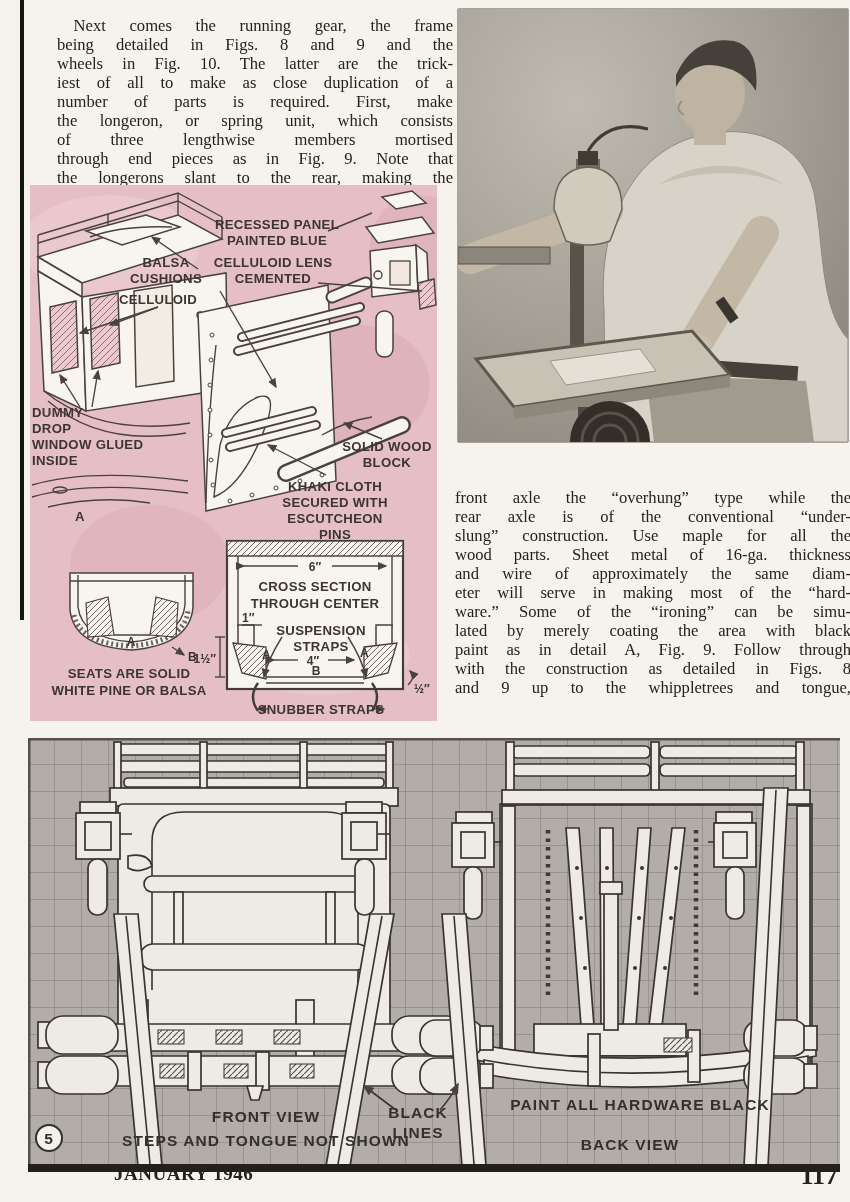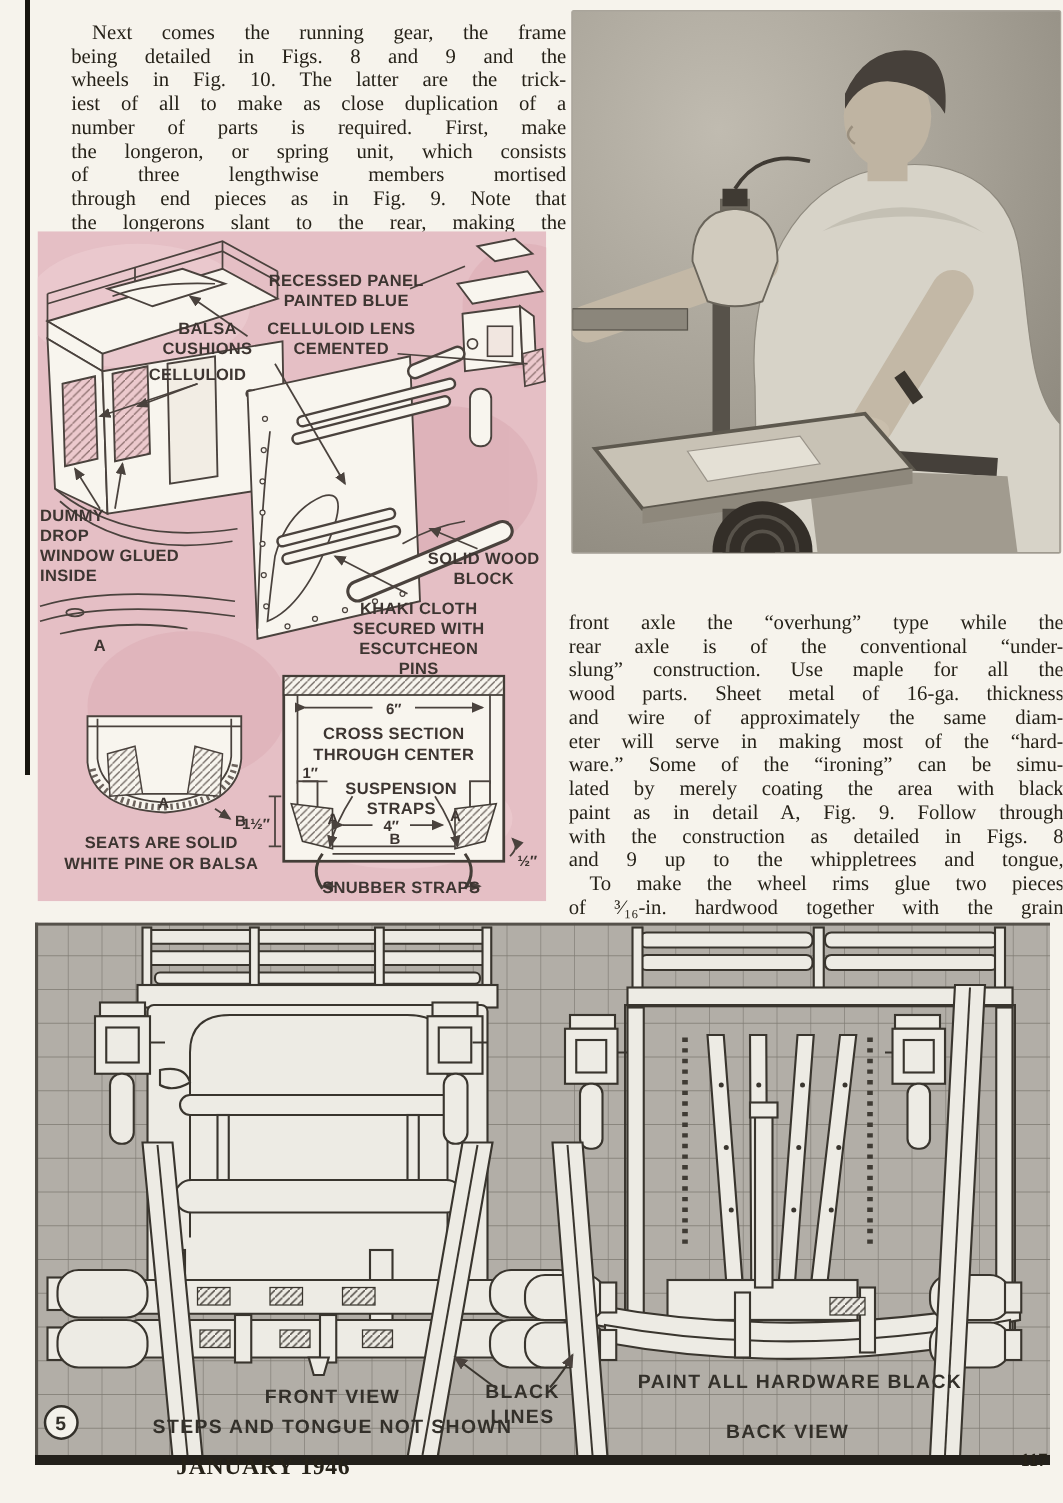--- a/index.html
+++ b/index.html
@@ -13,22 +13,22 @@
   .rule-left{left:20px;top:0;width:4px;height:620px;background:#17150f;}
   .bodycol{font-size:16.6px;line-height:19px;}
   .jtext{white-space:pre-line;text-align:justify;text-align-last:justify;}
   .ltext{white-space:pre-line;text-align:left;}
   .col-left{left:57px;top:16px;width:396px;}
   .col-right{left:455px;top:441px;width:396px;margin-top:47px;}
   .photo-fig{left:457px;top:8px;width:390px;height:433px;margin:0;
     border:1px solid #a9a49a;background:#a9a49c;border-radius:2px;}
   .pink-fig{left:30px;top:185px;width:407px;height:536px;margin:0;}
   .plan-fig{left:28px;top:738px;width:848px;height:434px;margin:0;}
-  .footer-date{left:114px;top:1163px;font-size:19px;font-weight:bold;letter-spacing:.5px;margin-left:27px;}
-  .footer-page{right:12px;top:1161px;font-size:15px;font-weight:bold;}
+  .footer-date{left:114px;top:1163px;font-size:19px;font-weight:bold;letter-spacing:.5px;}
+  .footer-page{right:12px;top:1161px;font-size:26px;font-weight:bold;}
   
   .pk-label{font:700 13.2px "Liberation Sans",sans-serif;fill:#3d3531;letter-spacing:.3px;}
   .pk-dim{font:700 12px "Liberation Sans",sans-serif;fill:#3d3531;}
   .pk-line{fill:none;stroke:#4a423d;stroke-width:1.4;}
   .pk-fill{fill:#f8f5ee;stroke:#4a423d;stroke-width:1.5;}
   .pl-label{font:700 15.5px "Liberation Sans",sans-serif;fill:#33302a;letter-spacing:1.1px;}
   .pl-shape{fill:#edebe4;stroke:#39352e;stroke-width:1.7;}
   .pl-line{fill:none;stroke:#39352e;stroke-width:1.6;}
   .anchor-mid{text-anchor:middle;}
   .anchor-end{text-anchor:end;}
@@ -291,22 +291,20 @@
 rear axle is of the conventional “under-
 slung” construction.  Use maple for all the
 wood parts.  Sheet metal of 16-ga. thickness
 and wire of approximately the same diam-
 eter will serve in making most of the “hard-
 ware.”  Some of the “ironing” can be simu-
 lated by merely coating the area with black
 paint as in detail A, Fig. 9.  Follow through
 with the construction as detailed in Figs. 8
 and 9 up to the whippletrees and tongue,</div>
-  <div class="jtext">  To make the wheel rims glue two pieces
-of ³⁄₁₆-in. hardwood together with the grain</div>
 </div>
 
 <figure class="abs plan-fig">
   <svg width="812" height="434" viewBox="0 0 812 434">
     <defs>
       <pattern id="grid" patternUnits="userSpaceOnUse" width="27" height="27">
         <rect width="27" height="27" fill="#b2aea7"></rect>
         <path d="M27,0 L27,27 M0,27 L27,27" stroke="#7d7971" stroke-width="1" fill="none"></path>
       </pattern>
       <pattern id="ghash" patternUnits="userSpaceOnUse" width="6" height="6">

